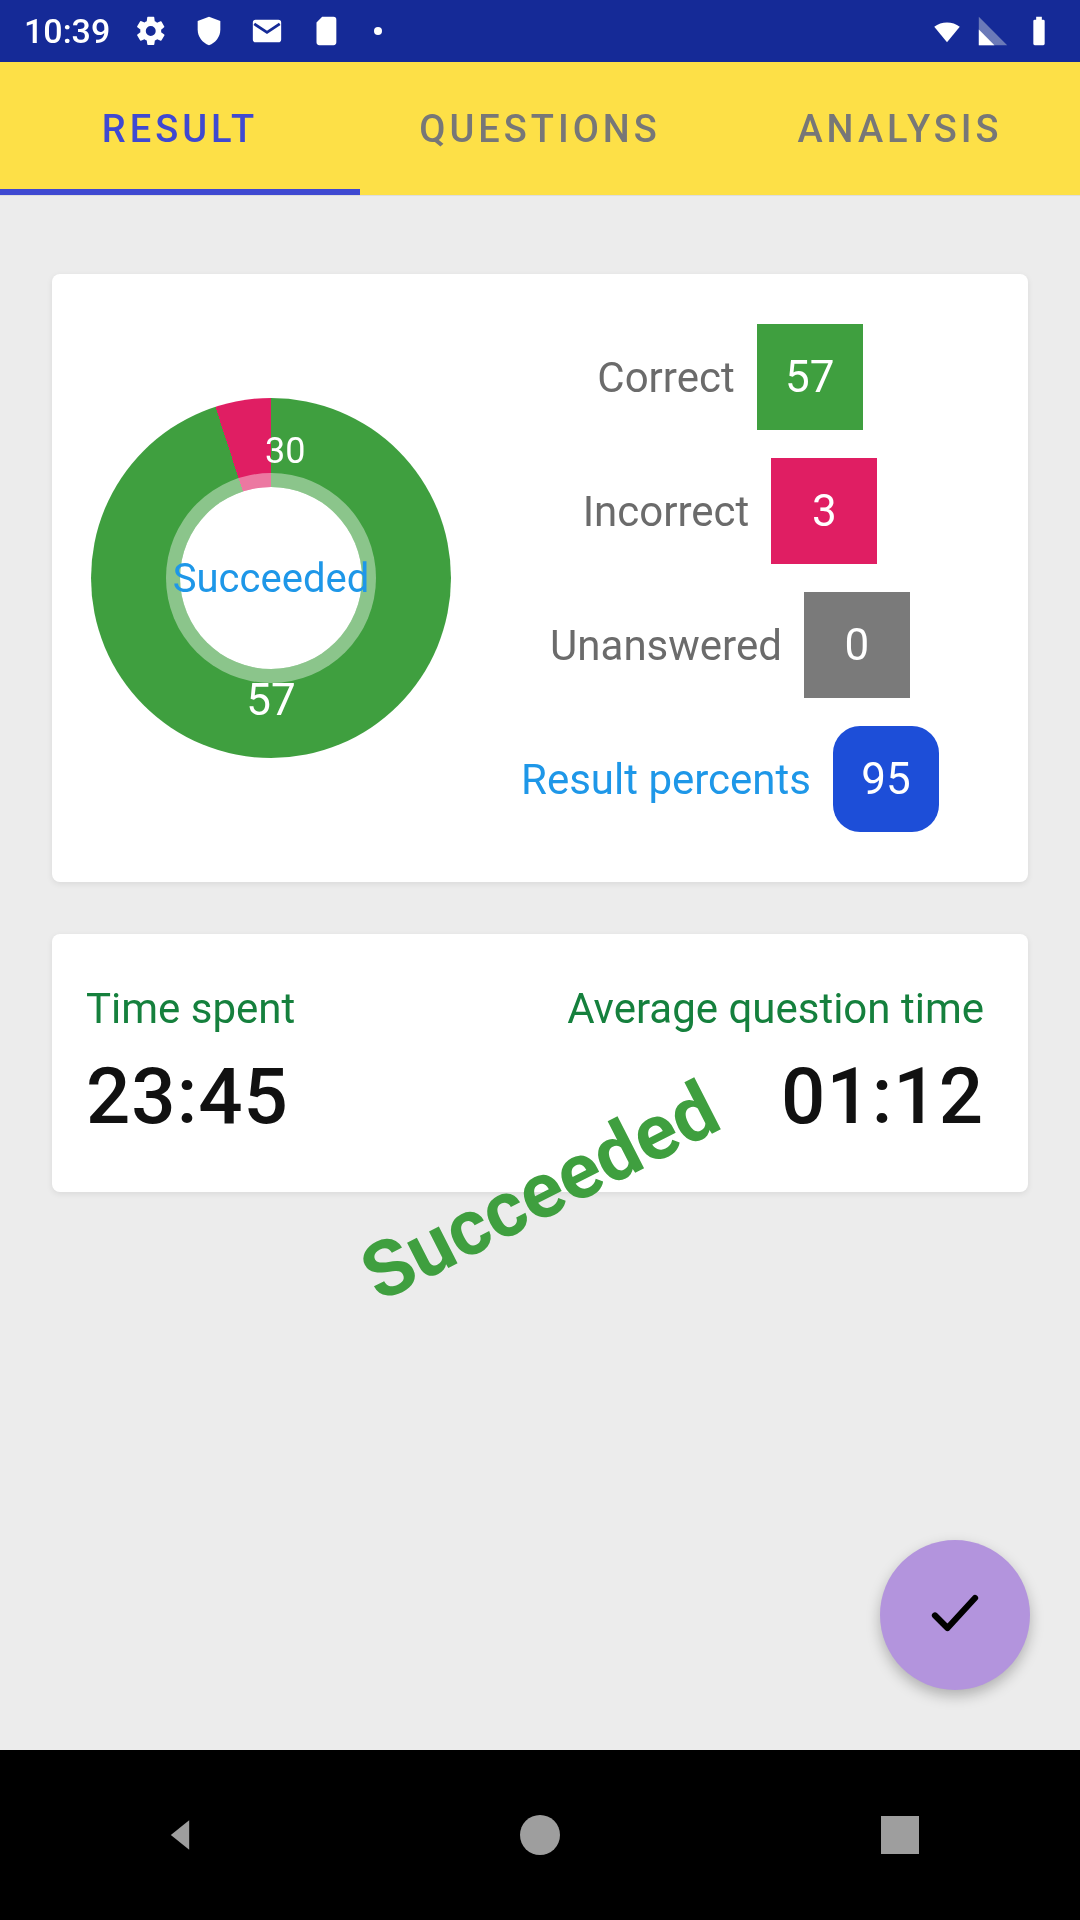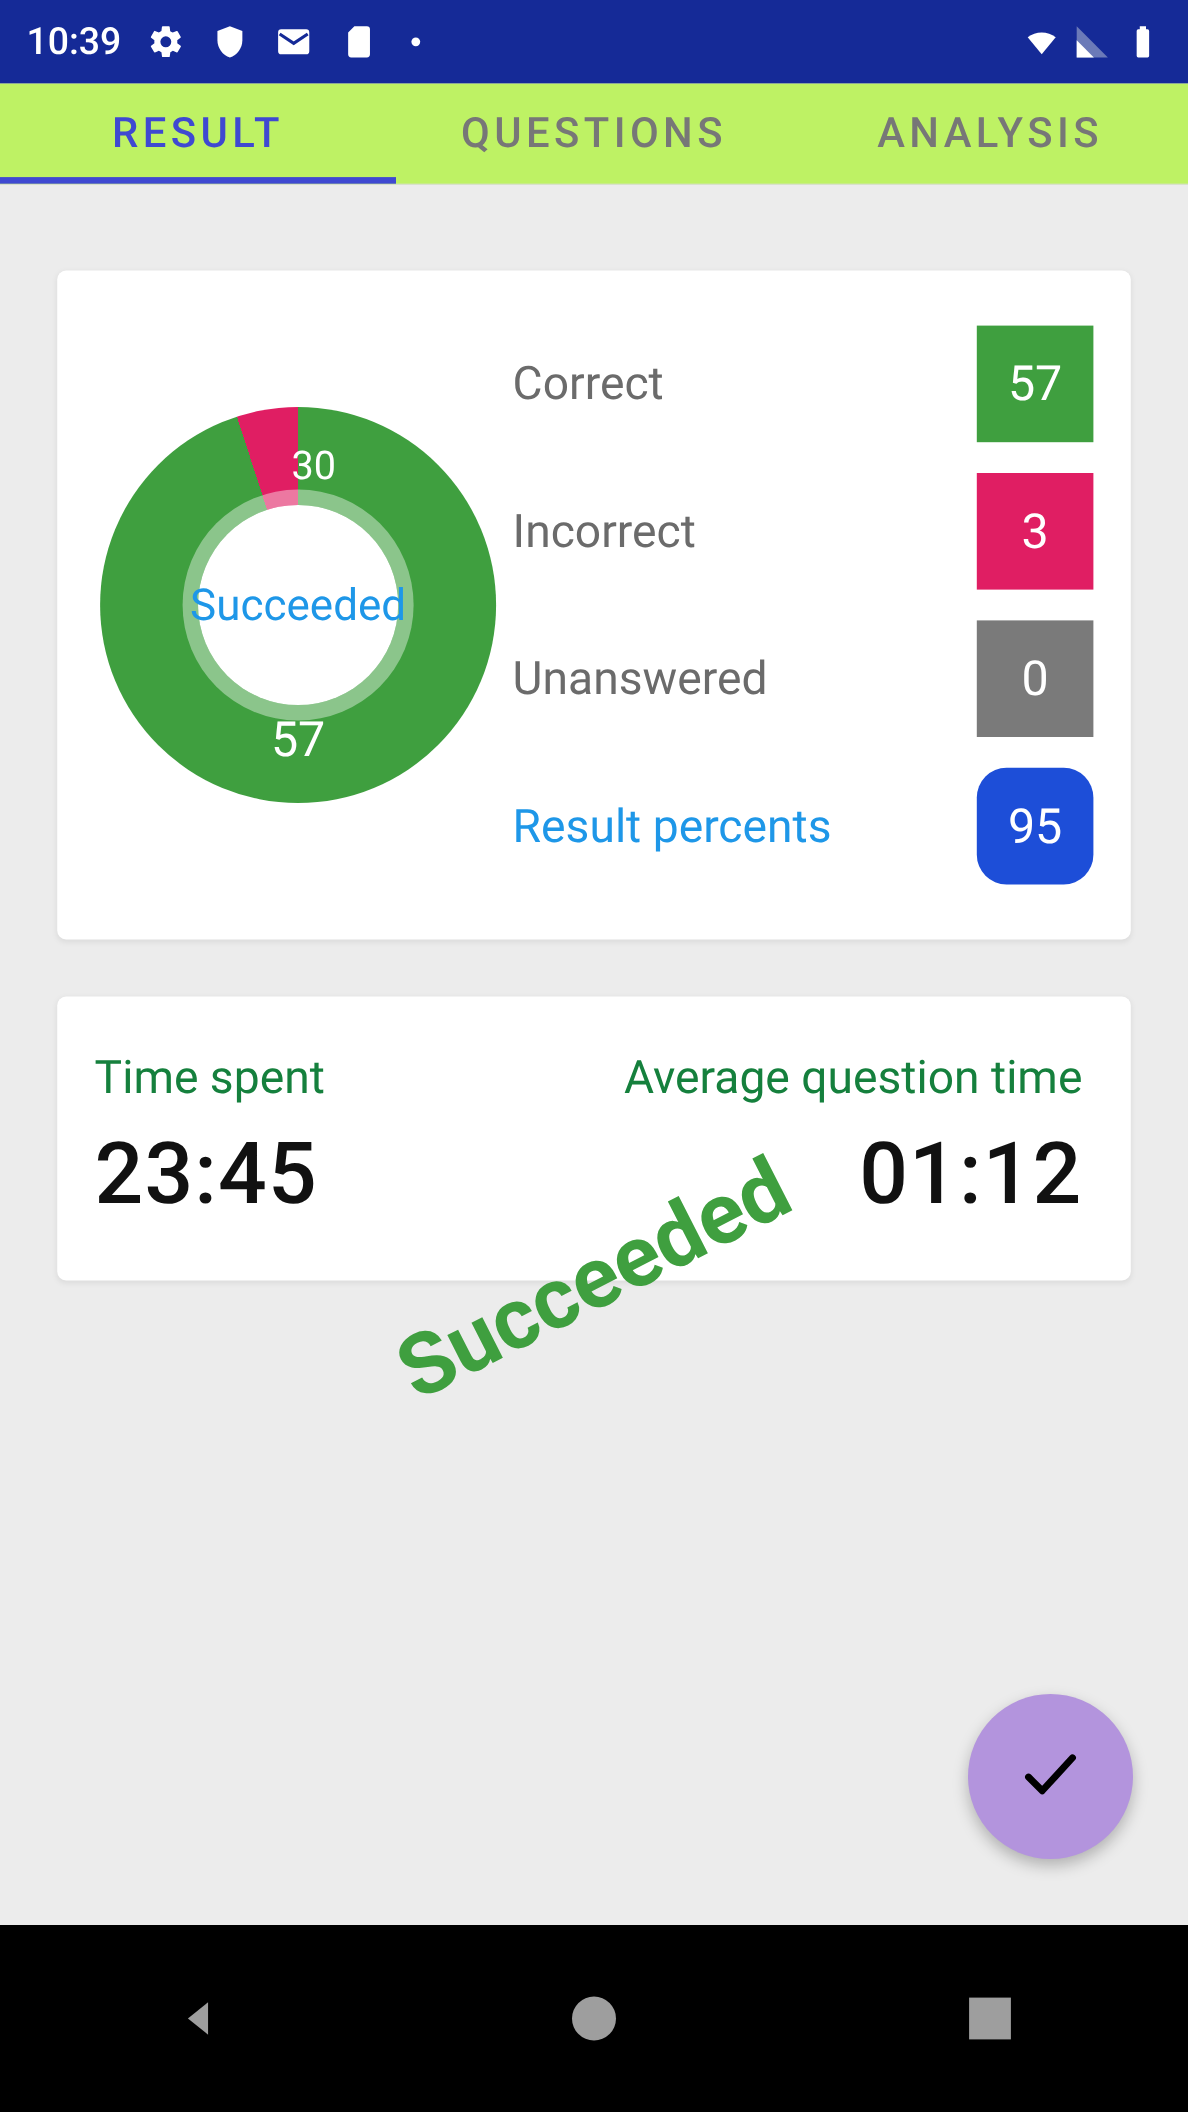--- a/index.html
+++ b/index.html
@@ -1,39 +1,39 @@
 <!DOCTYPE html>
 <html><head>
 <meta charset="utf-8">
 <style>
   * { margin: 0; padding: 0; box-sizing: border-box; }
   html, body { width: 1080px; height: 1920px; overflow: hidden; font-family: Roboto, Arial, sans-serif; }
   body { background: #ECECEC; display: flex; flex-direction: column; }
 
   
   .status-bar {
-    height: 76px;
+    height: 62px;
     background: #152A97;
     color: #fff;
     display: flex;
     align-items: center;
     justify-content: space-between;
     padding: 0 24px;
     font-size: 34px;
     font-weight: 500;
   }
   .status-left { display: flex; align-items: center; gap: 24px; }
   .status-right { display: flex; align-items: center; gap: 12px; }
   .status-icon { width: 34px; height: 34px; display:flex; align-items:center; justify-content:center; }
   .status-dot { width: 8px; height: 8px; border-radius:50%; background:#fff; margin-left:8px; }
 
   
   .tabs {
-    height: 92px;
-    background: #bef264;
+    height: 134px;
+    background: #fde047;
     display: flex;
     border-bottom: 1px solid #ddd;
   }
   .tab {
     flex: 1;
     display: flex;
     align-items: center;
     justify-content: center;
     font-size: 38px;
     font-weight: 500;
@@ -81,21 +81,21 @@
   .donut-label-big {
     position:absolute; color:#fff; font-size:44px; font-weight:400;
     left:50%; transform:translateX(-50%); bottom:32px;
   }
   .donut-label-small {
     position:absolute; color:#fff; font-size:36px;
     left:50%; transform:translateX(-15%); top:32px;
   }
 
   .stats { flex:1; display:flex; flex-direction:column; gap:28px; padding-left:10px; }
-  .stat-row { display:flex; align-items:center; justify-content:space-between; gap:22px; }
+  .stat-row { display:flex; align-items:center; justify-content:center; gap:22px; }
   .stat-label { font-size:42px; color:#6b6b6b; }
   .stat-label.highlight { color:#1E97E8; }
   .stat-box {
     width: 106px; height: 106px; display:flex; align-items:center; justify-content:center;
     color:#fff; font-size:44px; font-weight:400;
   }
   .box-green { background:#3F9F3F; }
   .box-pink  { background:#E01E63; }
   .box-gray  { background:#7A7A7A; }
   .box-blue  { background:#1d4ed8;border-radius:27px; }

